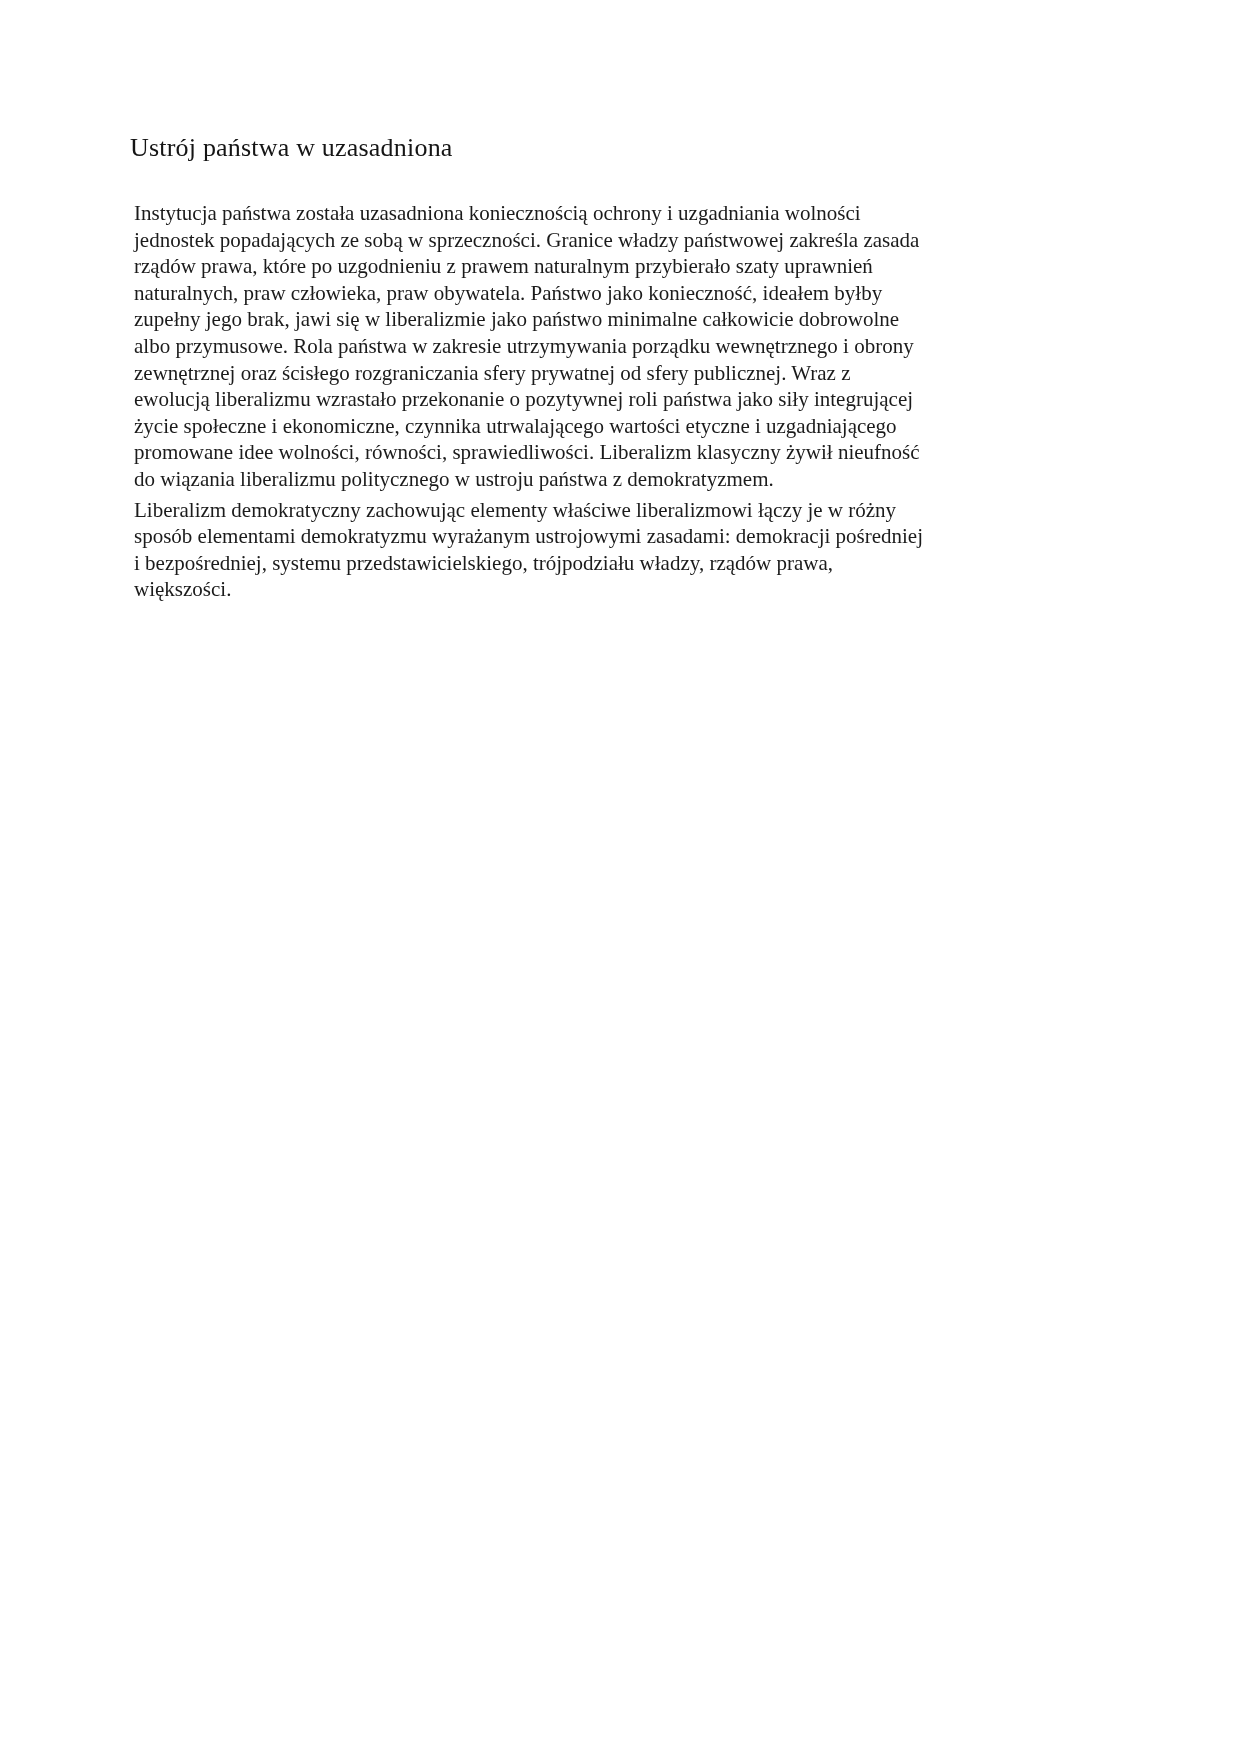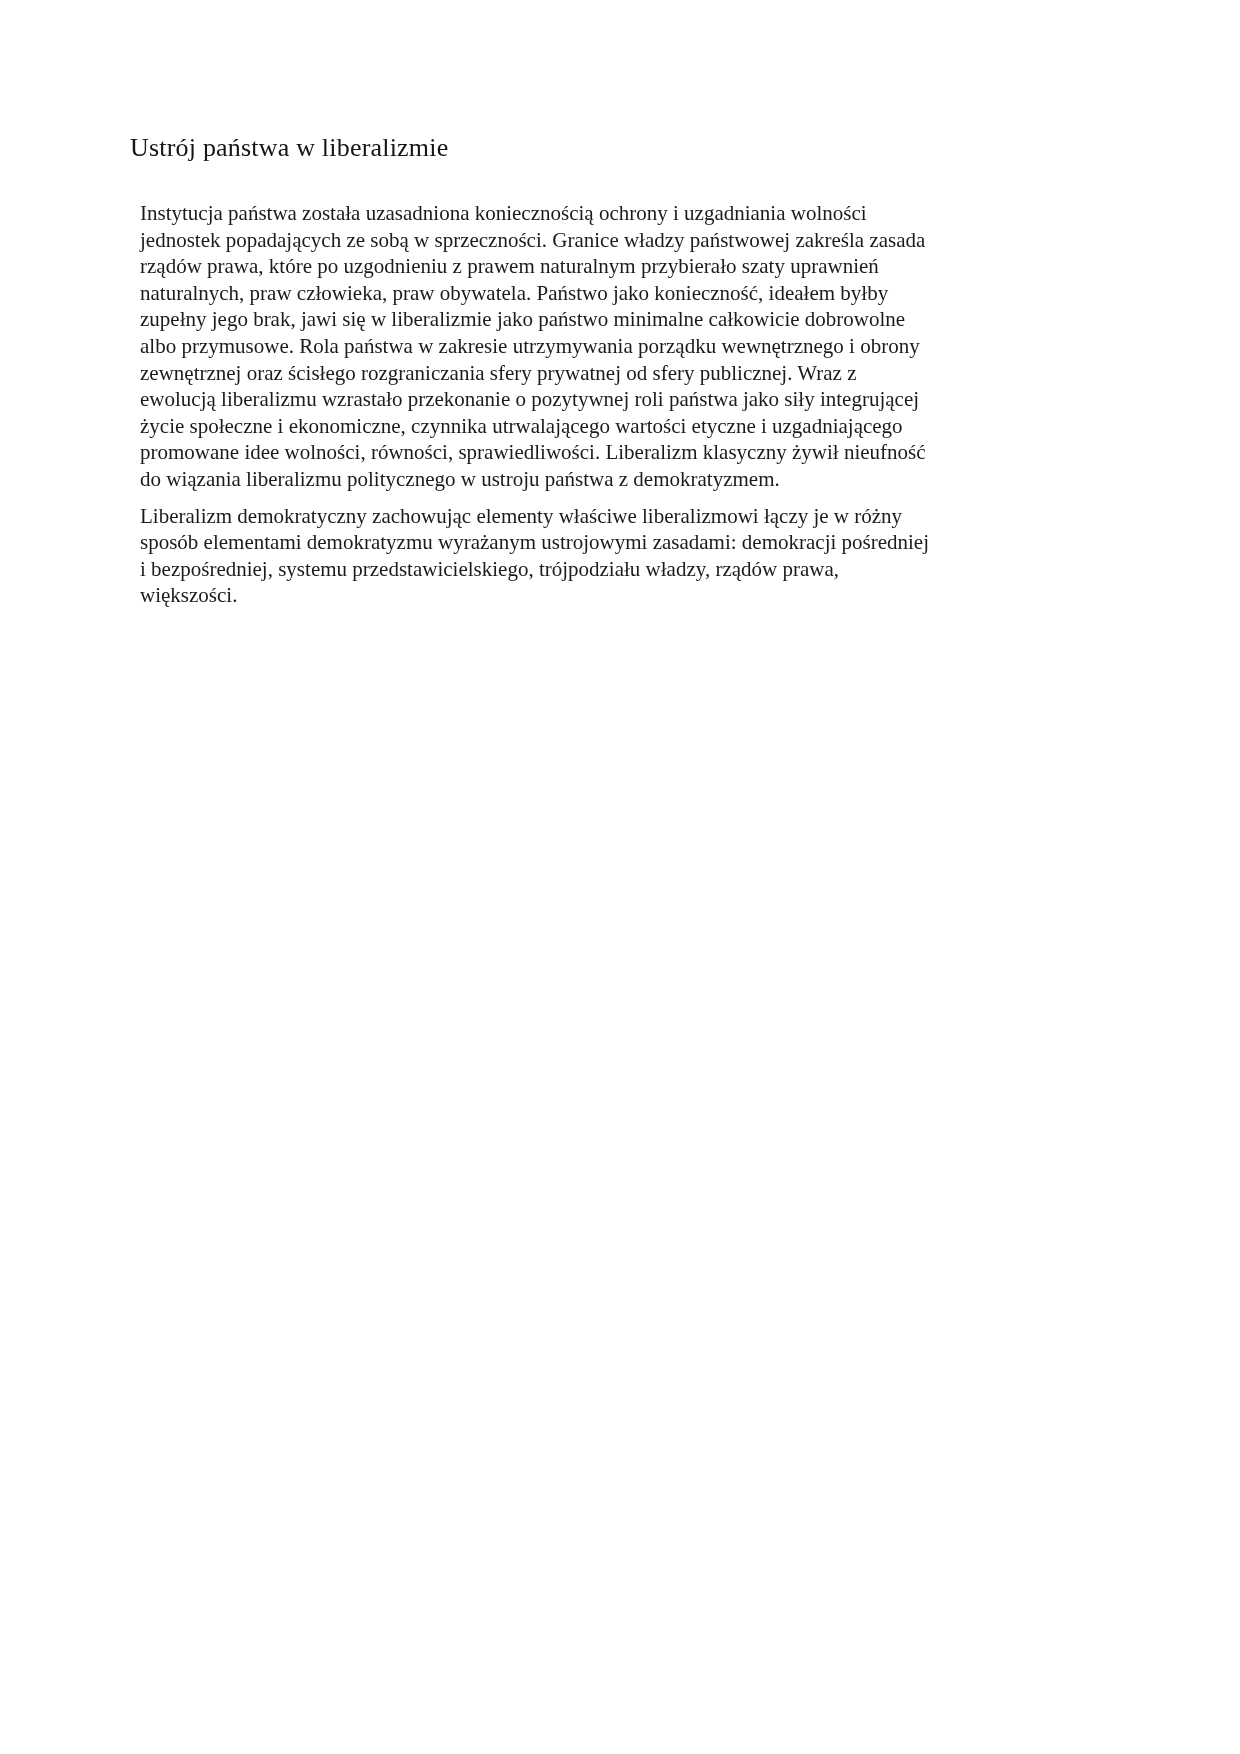--- a/index.html
+++ b/index.html
@@ -24,32 +24,32 @@
     font-size: 26px;
     line-height: 32px;
     font-weight: normal;
     letter-spacing: 0.2px;
     color: #151515;
   }
   .doc-body {
     max-width: 985px;
   }
   .para {
-    margin: 10px;
+    margin: 4px;
     font-size: 21px;
     line-height: 26.6px;
     white-space: pre-line; 
     color: #1b1b1b;
   }
 </style>
 </head>
 <body>
 
 <div class="page">
-  <h1 class="doc-title">Ustrój państwa w liberalizmie</h1>
+  <h1 class="doc-title">Ustrój państwa w uzasadniona</h1>
 
   <div class="doc-body">
     <p class="para">Instytucja państwa została uzasadniona koniecznością ochrony i uzgadniania wolności
 jednostek popadających ze sobą w sprzeczności. Granice władzy państwowej zakreśla zasada
 rządów prawa, które po uzgodnieniu z prawem naturalnym przybierało szaty uprawnień
 naturalnych, praw człowieka, praw obywatela. Państwo jako konieczność, ideałem byłby
 zupełny jego brak, jawi się w liberalizmie jako państwo minimalne całkowicie dobrowolne
 albo przymusowe. Rola państwa w zakresie utrzymywania porządku wewnętrznego i obrony
 zewnętrznej oraz ścisłego rozgraniczania sfery prywatnej od sfery publicznej. Wraz z
 ewolucją liberalizmu wzrastało przekonanie o pozytywnej roli państwa jako siły integrującej

